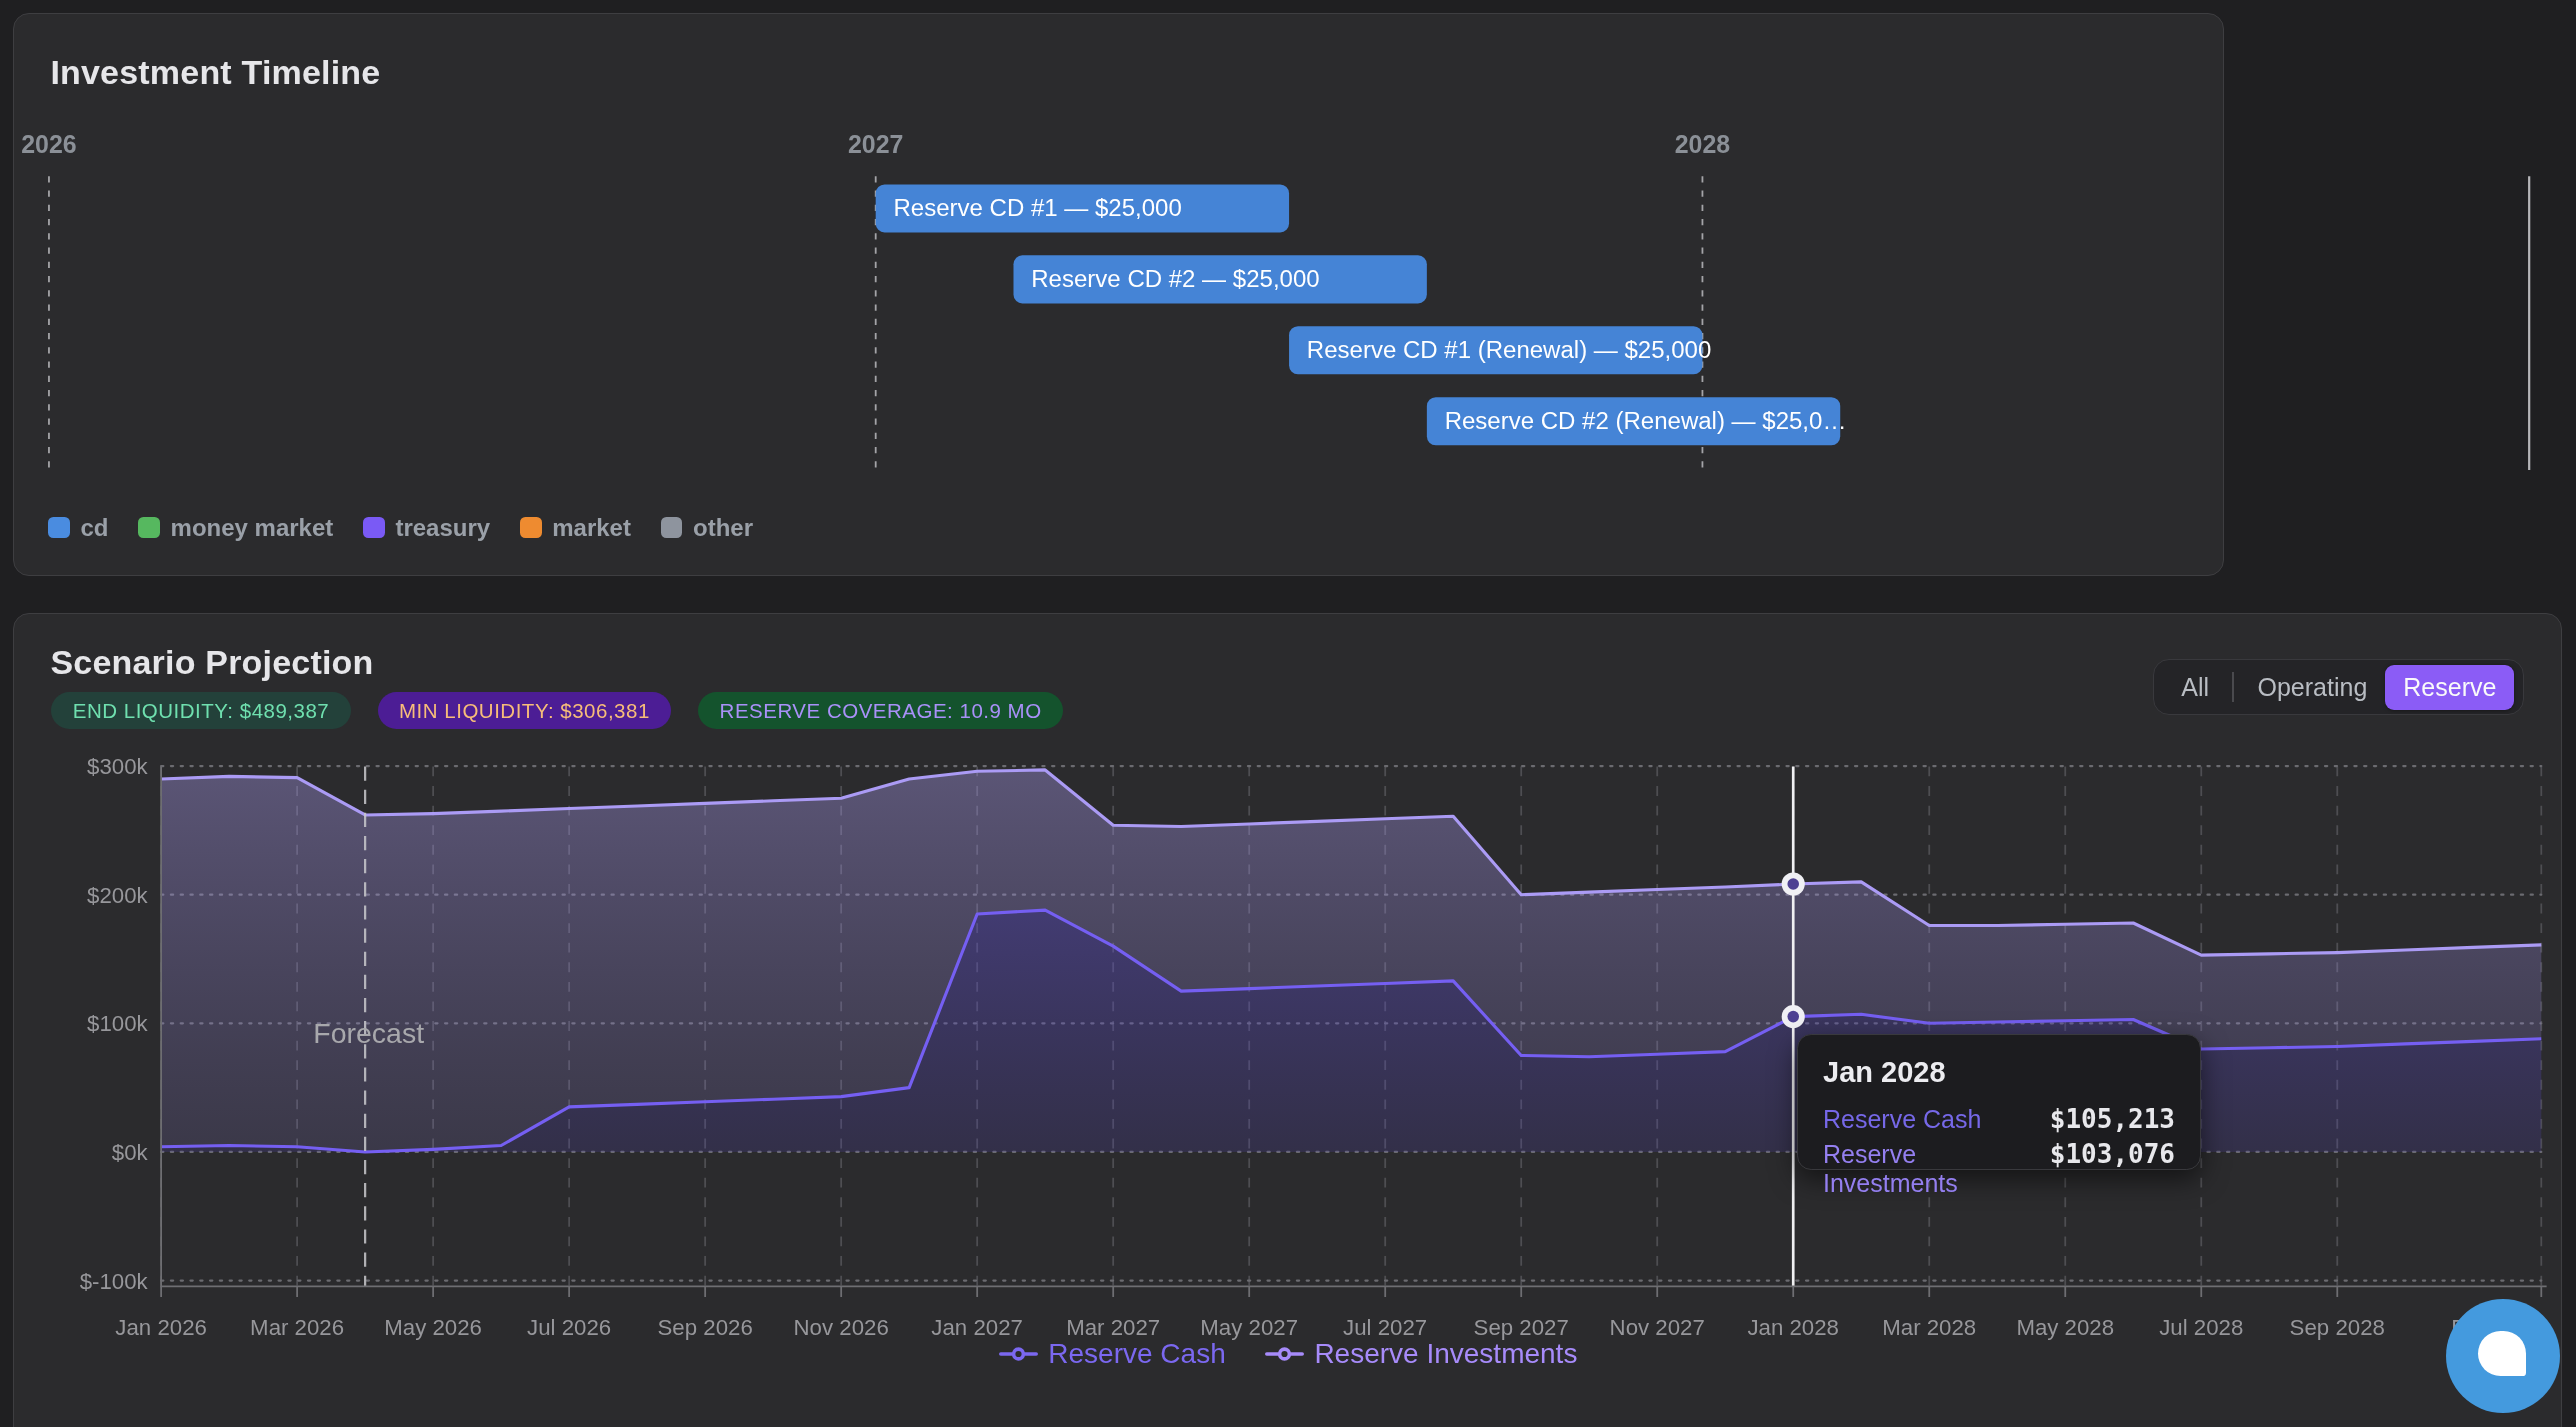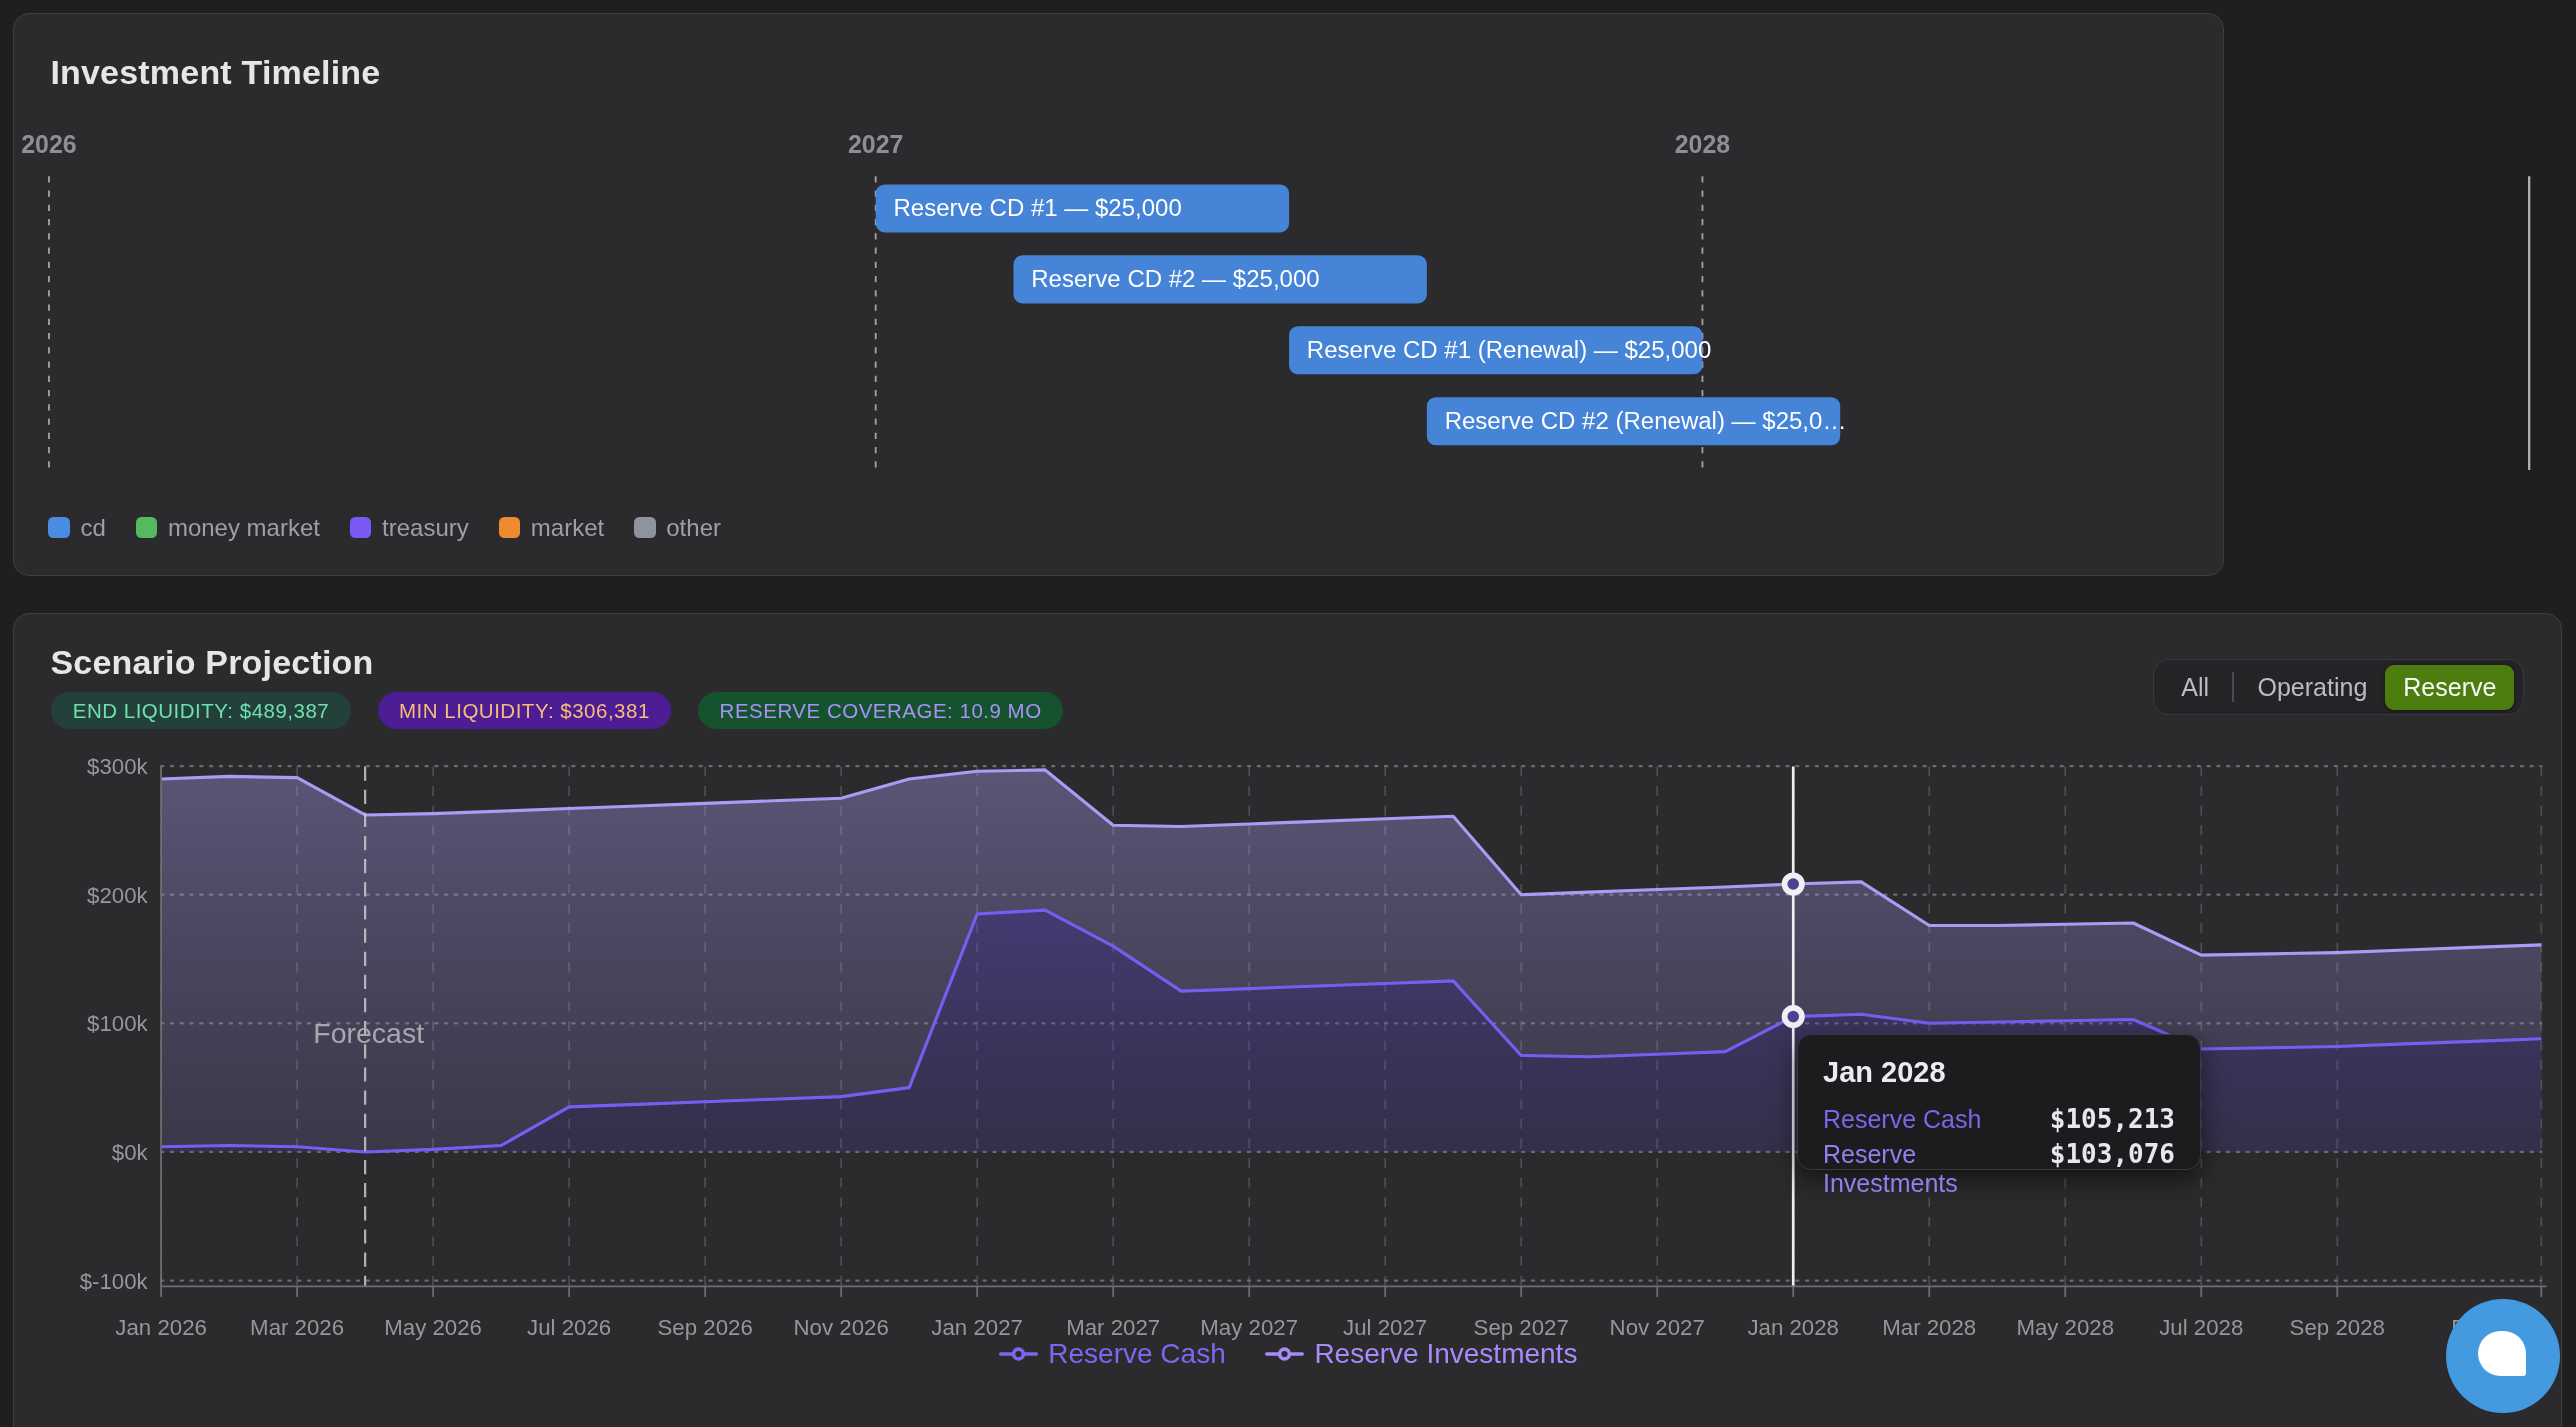--- a/index.html
+++ b/index.html
@@ -6,32 +6,32 @@
   html,body { width:2576px; height:1428px; background:#1f1f21; overflow:hidden;
     font-family:"Liberation Sans","DejaVu Sans",sans-serif; }
   .panel { position:absolute; background:#2b2b2d; border:0.9px solid #3e3e41; border-radius:16px; }
   #timeline-panel { left:13.4px; top:12.5px; width:2211px; height:563px; }
   #scenario-panel { left:13.4px; top:613px; width:2549px; height:938px; }
   .panel-title { position:absolute; left:36px; font-size:34px; font-weight:700; color:#e6e6e9; letter-spacing:0.2px; }
   #timeline-title { top:39px; }
   #scenario-title { top:28.5px; }
   
   #tl-legend { position:absolute; left:34px; top:500px; display:flex; align-items:center; gap:30px; }
-  .tl-item { display:flex; align-items:center; gap:10.7px; }
+  .tl-item { display:flex; align-items:center; gap:10.7px;font-weight:bold; }
   .tl-swatch { width:21.4px; height:21.4px; border-radius:5.3px; }
   .tl-label { font-size:24px; color:#9aa0a8; }
   
   #badges { position:absolute; left:37px; top:78px; display:flex; gap:27px; }
   .badge { height:37px; display:flex; align-items:center; padding:0 21.4px; border-radius:889px;
     font-size:20.5px; font-weight:400; letter-spacing:0.5px; }
   
   #tab-group { position:absolute; right:37px; top:45px; height:56px; display:flex; align-items:center;
     background:#242427; border:0.9px solid #39393d; border-radius:16px; padding:0 9px; }
   .tab { font-size:25px; color:#b9bdc3; padding:8px 18px; border-radius:9px; cursor:pointer; white-space:nowrap; }
-  .tab.selected { background:#4d7c0f; color:#fafafa; box-shadow:0 0.9px 3.6px rgba(0,0,0,.35);text-align:right; }
+  .tab.selected { background:#8b5cf6; color:#fafafa; box-shadow:0 0.9px 3.6px rgba(0,0,0,.35);text-align:right; }
   .tab-divider { width:1.8px; height:30px; background:#4a4a4e; margin:0 5.3px; }
   
   #tooltip { position:absolute; left:1797px; top:1034px; width:404px; height:136px; background:#1c1c1f;
     border:0.9px solid #39393d; border-radius:14.2px; padding:21.4px 25px; z-index:7;
     box-shadow:0 9px 27px rgba(0,0,0,.55); }
   #tooltip-title { font-size:29px; font-weight:700; color:#ececf0; margin-bottom:14.2px; }
   .tt-row { display:flex; justify-content:space-between; align-items:baseline; margin-top:5.3px; }
   .tt-label { font-size:25px; }
   .tt-value { font-size:26px; font-weight:700; color:#e8e8ec; font-family:"DejaVu Sans Mono",monospace; }
   

